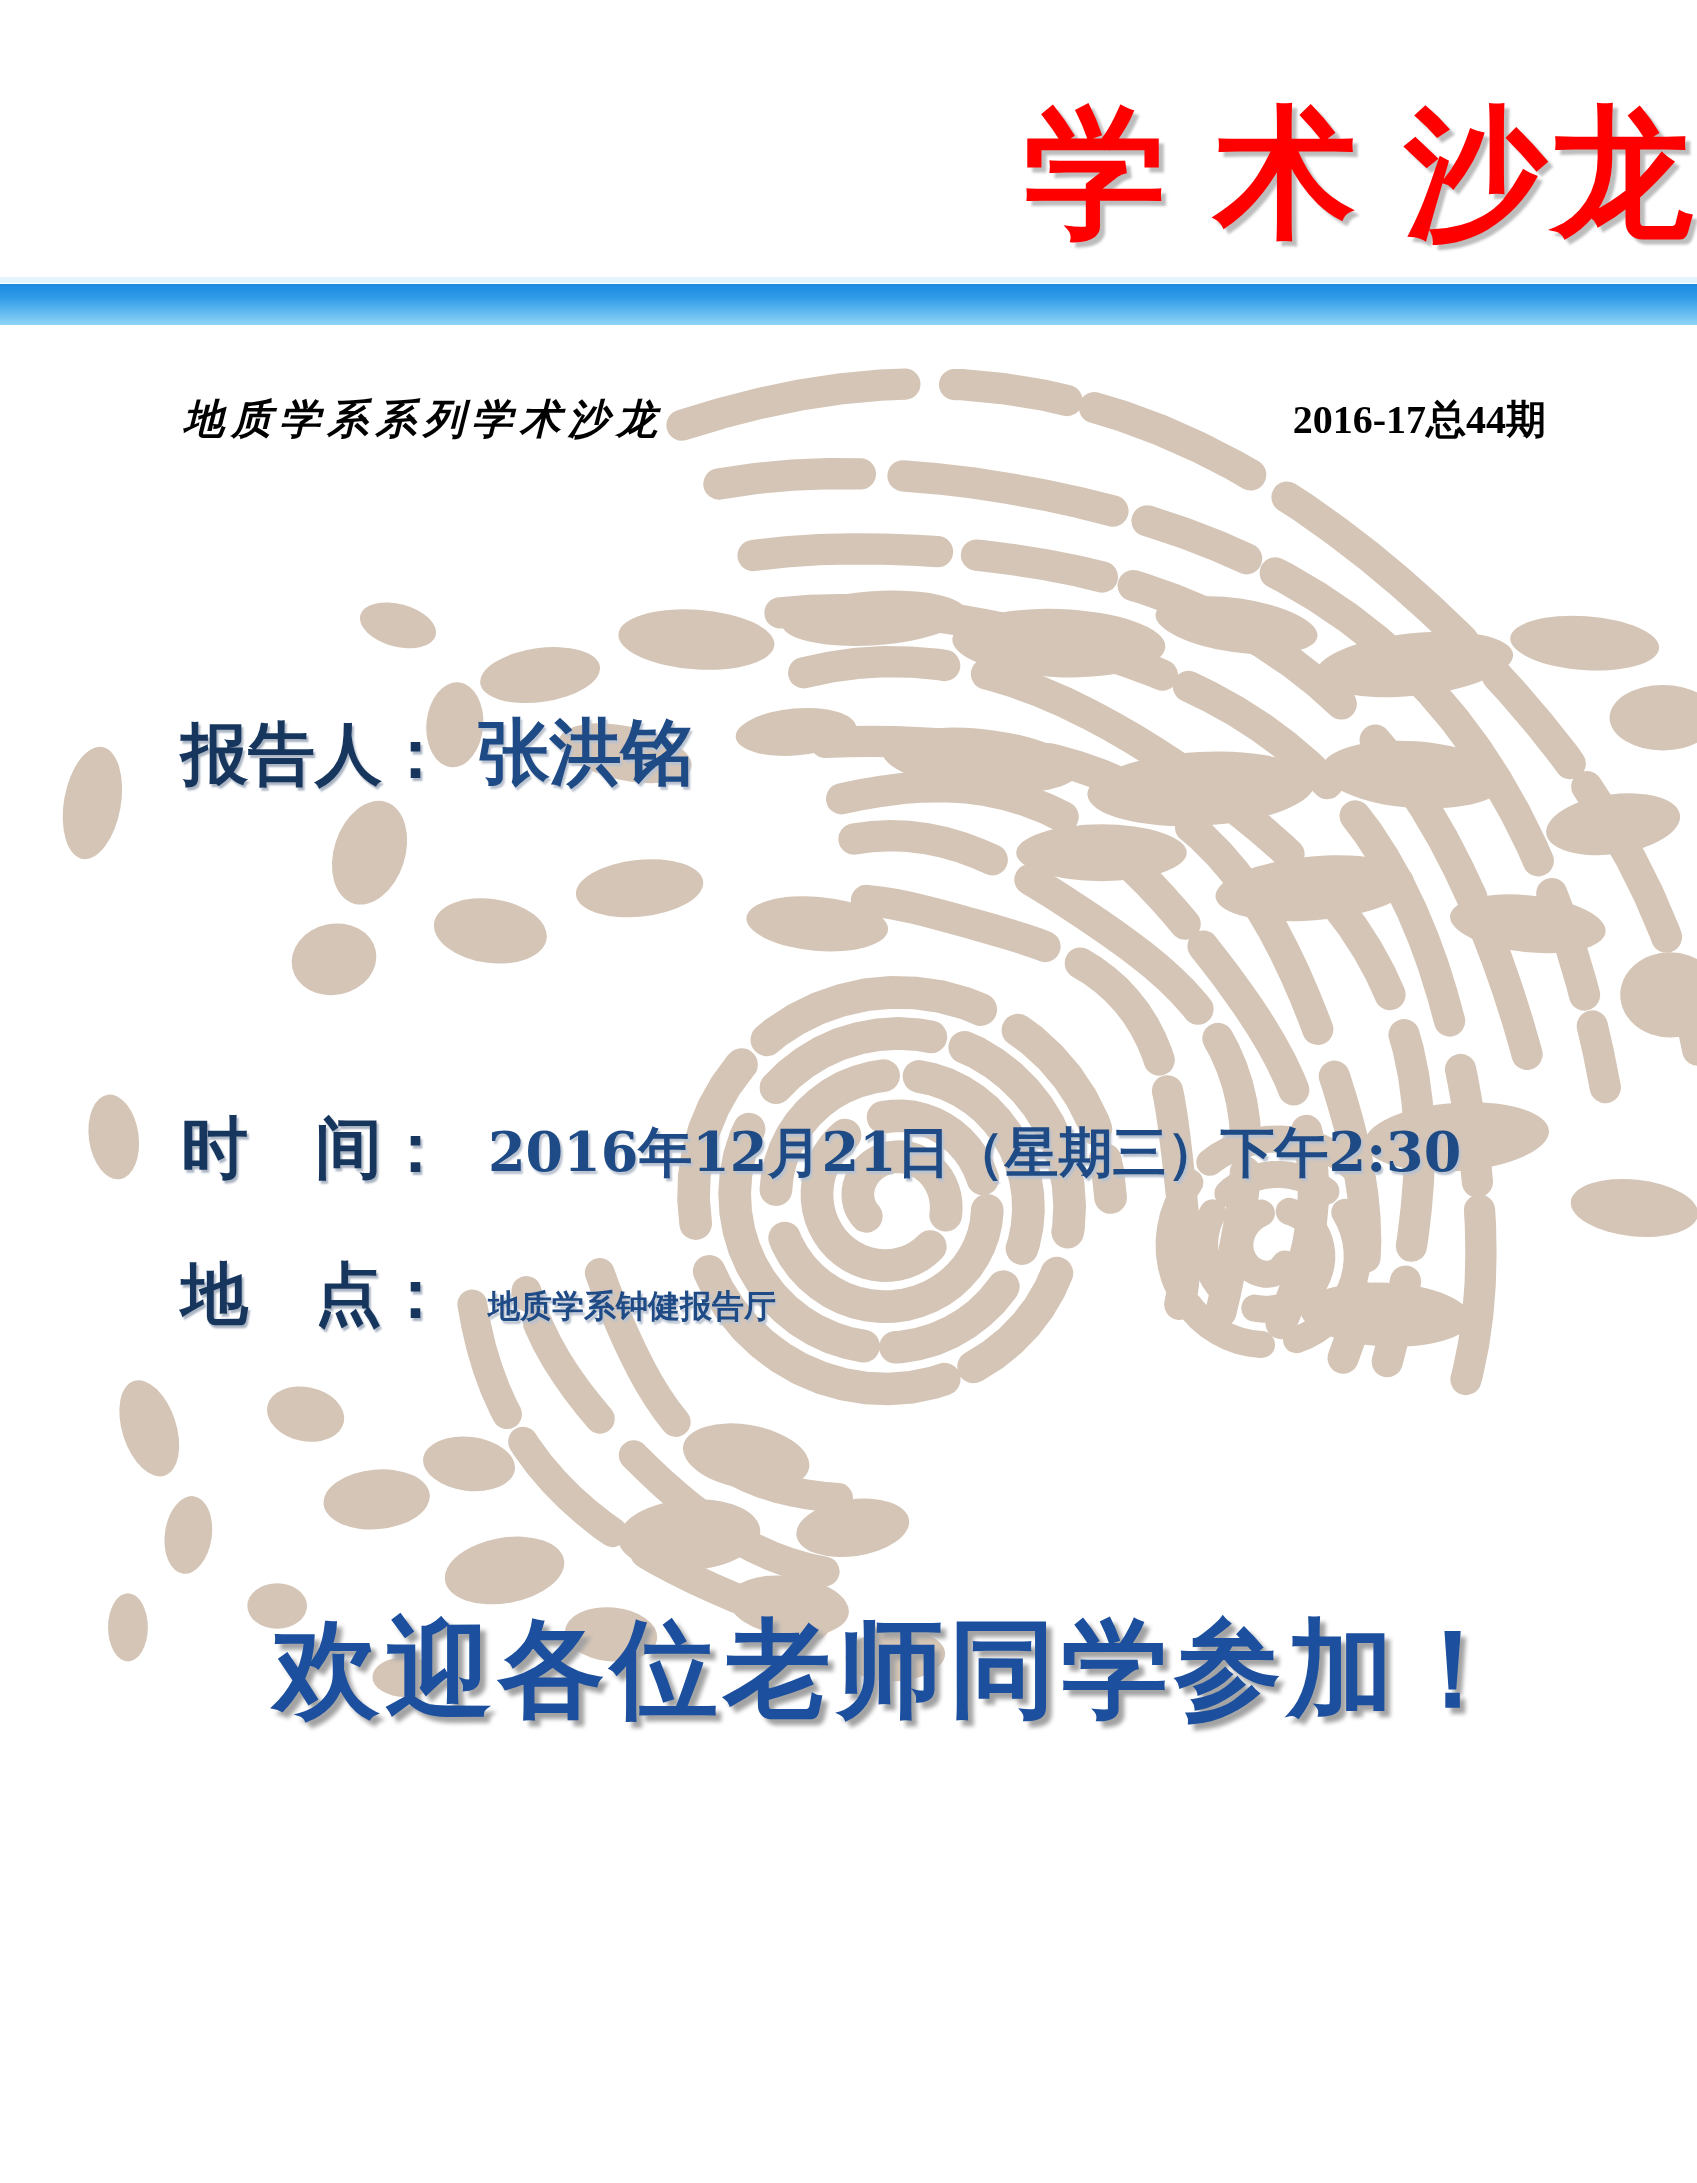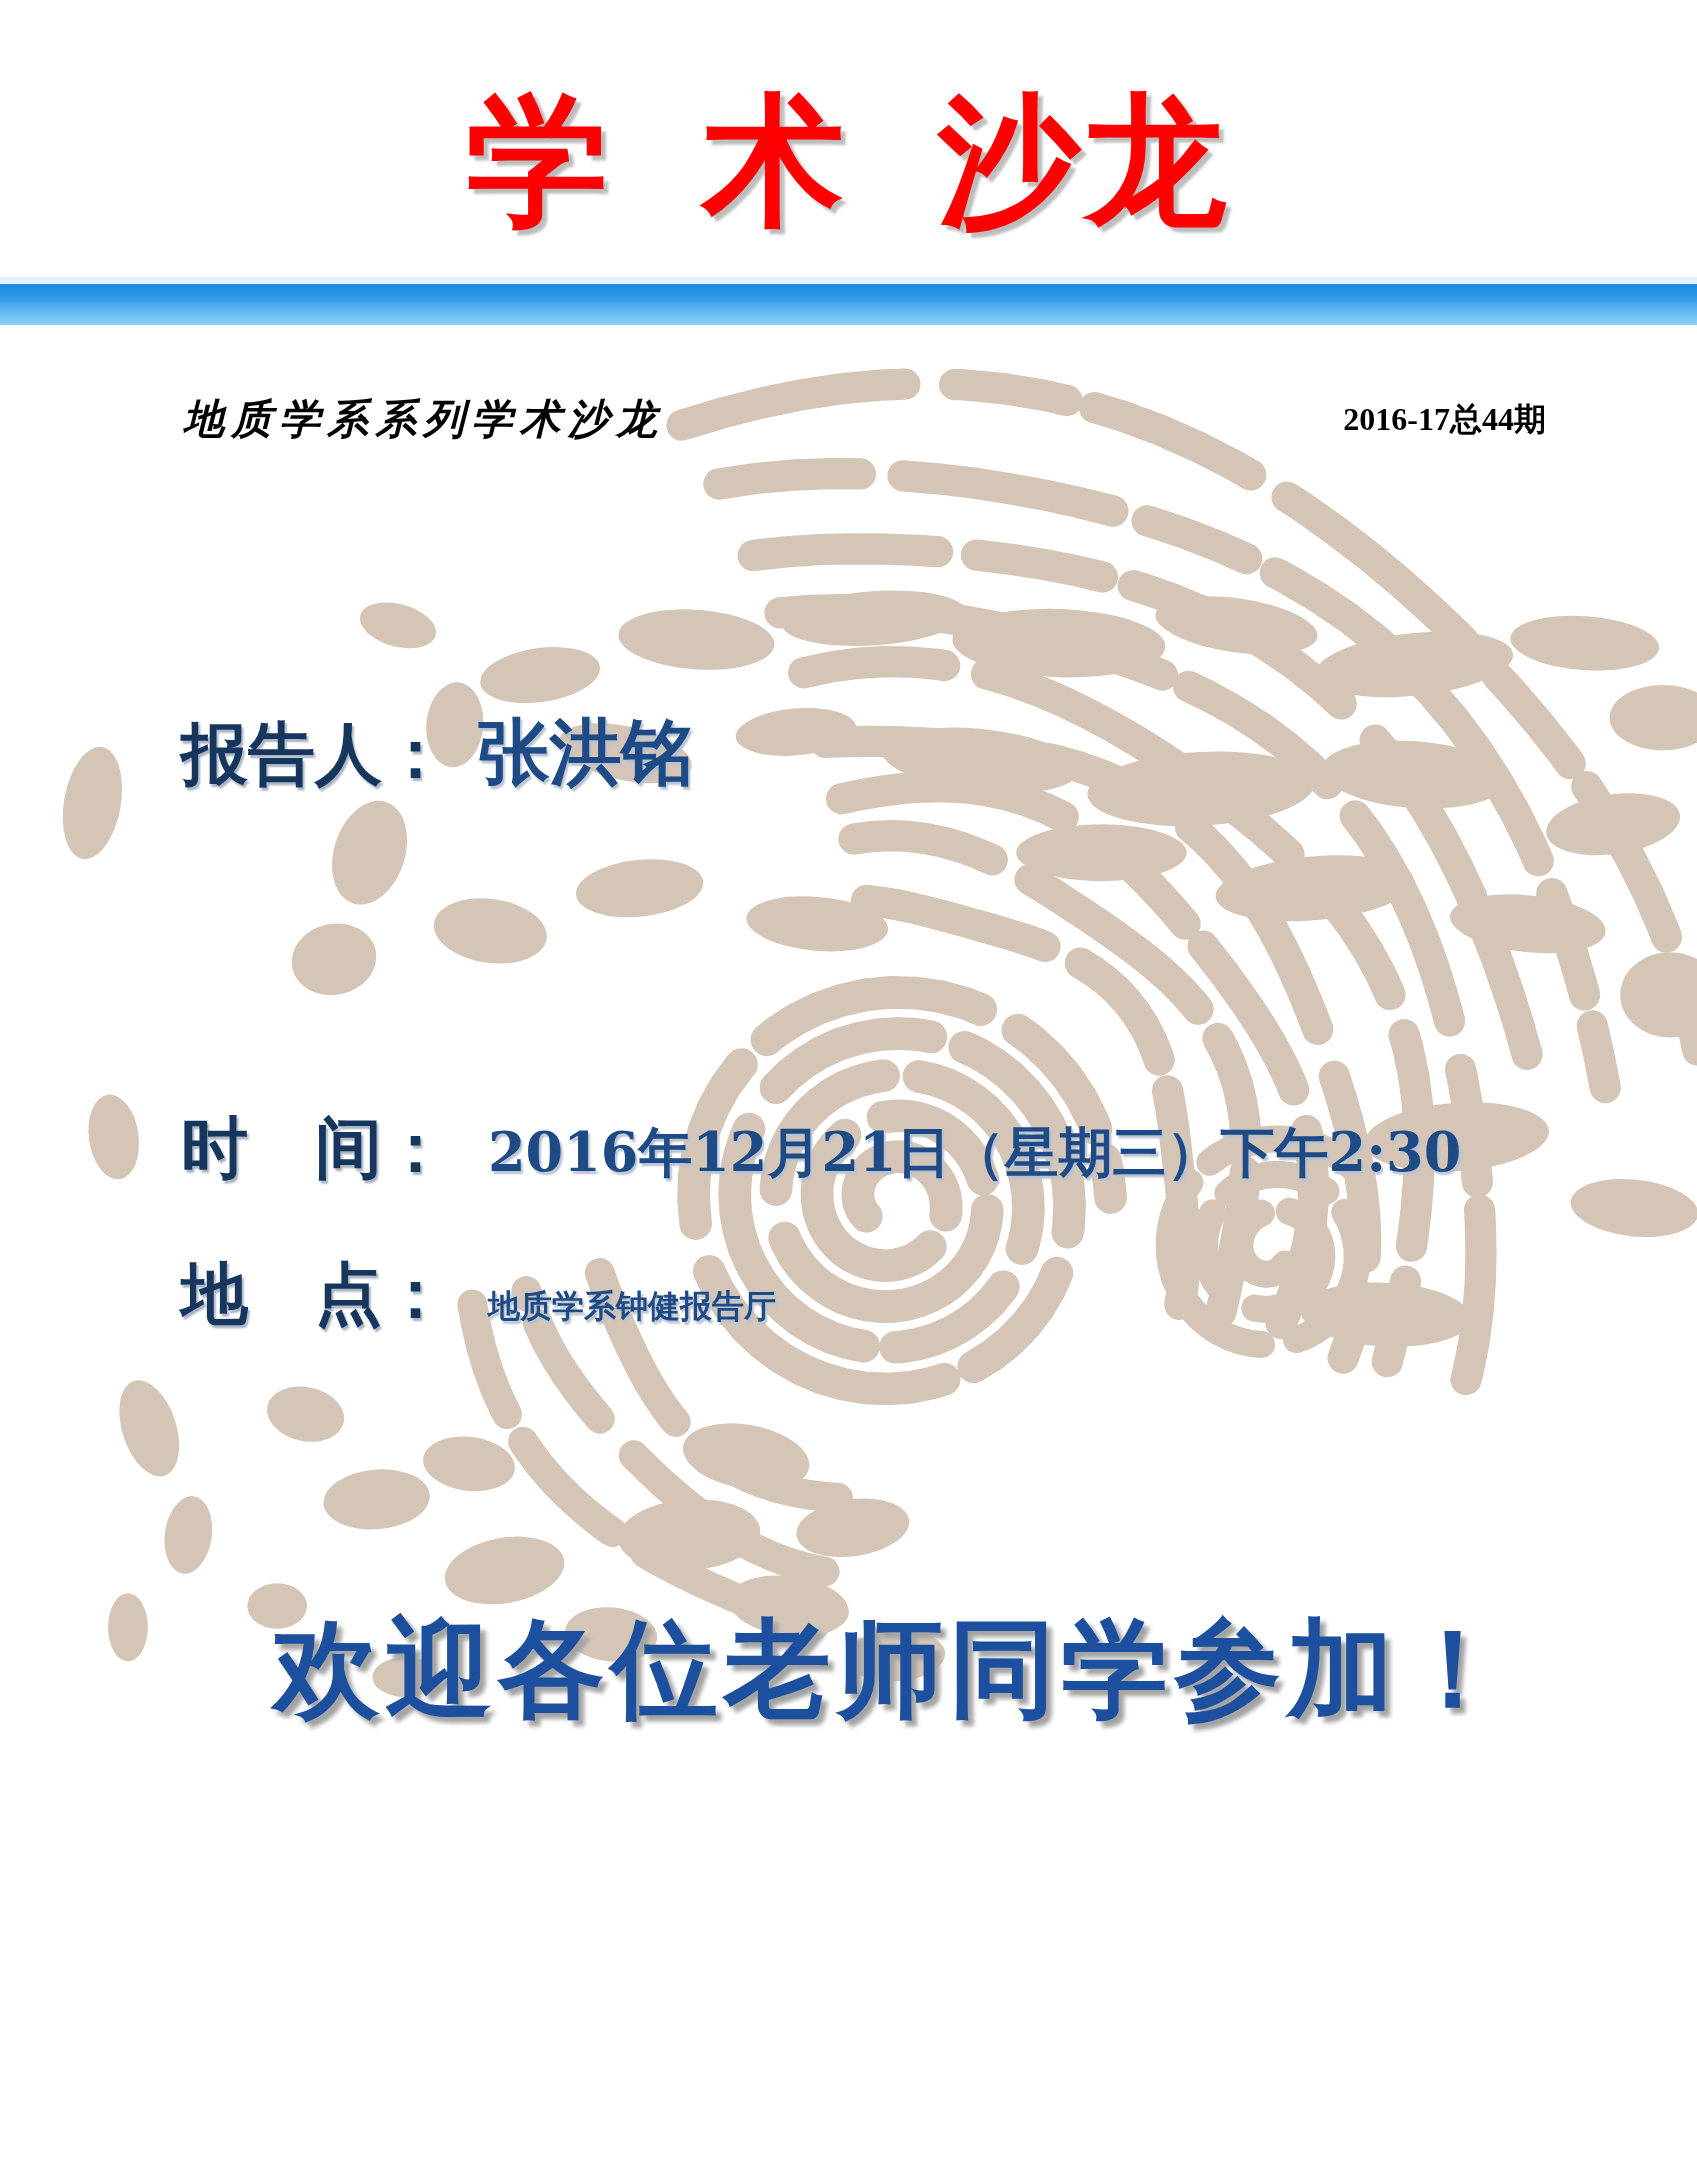--- a/index.html
+++ b/index.html
@@ -10,27 +10,27 @@
     overflow:hidden;
     font-family:"Liberation Sans",sans-serif;
   }
   .watermark{
     position:absolute;left:0;top:0;width:1697px;height:2183px;
     z-index:1;pointer-events:none;
   }
   .title{
     position:absolute;left:0;right:0;top:84px;
     margin:0;z-index:2;
-    text-align:center;
+    text-align:right;
     font-size:142px;line-height:178px;
     font-weight:bold;
     color:var(--red);
     text-shadow:5px 5px 2.8px #bdbdbd;
     letter-spacing:4.3px;
-    font-family:Liberation Mono, monospace;
+    font-family:Liberation Sans, sans-serif;
   }
   .bar-light{
     position:absolute;left:0;top:277px;width:100%;height:5.7px;
     background:#e3f4fd;z-index:2;
   }
   .bar{
     position:absolute;left:0;top:284px;width:100%;height:41px;
     background:linear-gradient(180deg,var(--barTop) 0%,#2f9ae8 32%,var(--barBottom) 100%);
     z-index:2;
   }
@@ -40,21 +40,21 @@
     z-index:2;
   }
   .series{
     font-family:"DejaVu Serif",serif;
     font-style:italic;font-weight:bold;
     font-size:41px;letter-spacing:7.1px;
     color:var(--ink);
   }
   .issue{
     font-family:"Liberation Serif",serif;
-    font-weight:bold;font-size:32px;
+    font-weight:bold;font-size:40px;
     color:var(--ink);
   }
   .row{
     position:absolute;left:181px;z-index:2;
     display:flex;align-items:baseline;white-space:nowrap;
   }
   .label{
     font-weight:bold;
     font-size:67px;line-height:1.25;
     color:var(--navy);

